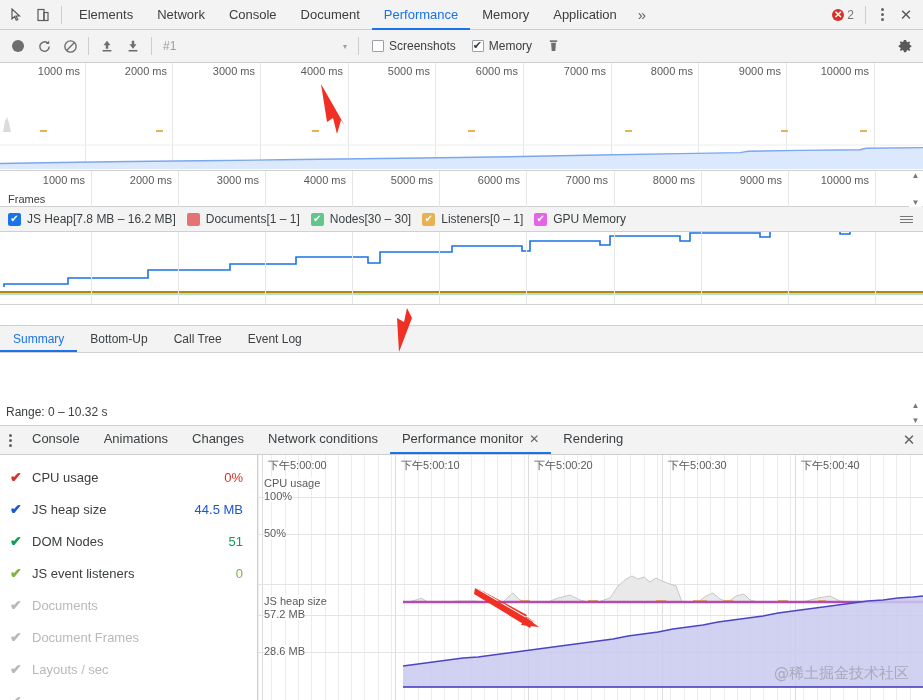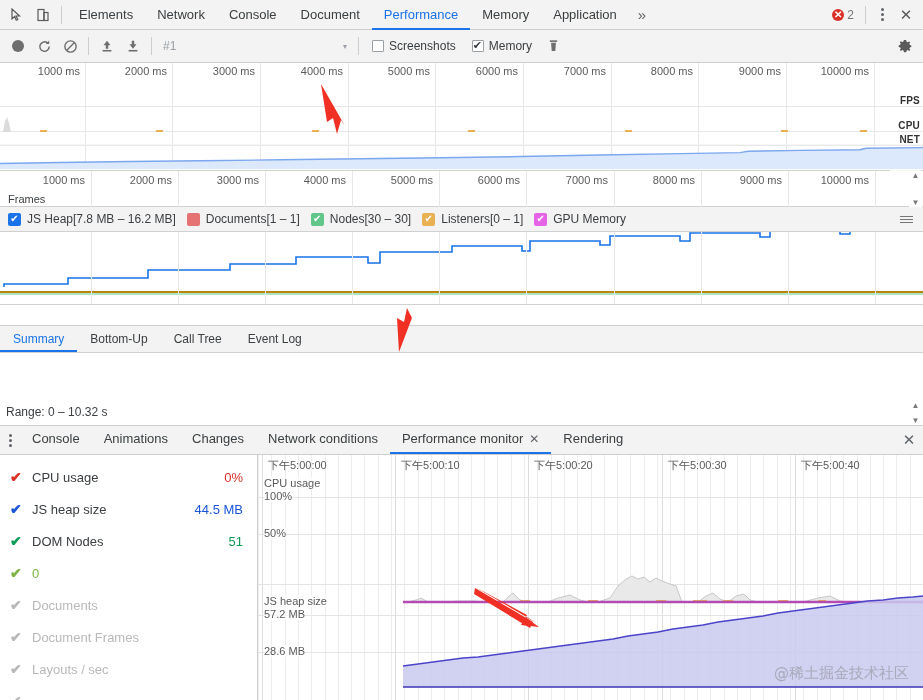--- a/index.html
+++ b/index.html
@@ -318,35 +318,20 @@
         <div class="tlabel" style="left: 523px;">6000 ms</div>
         <div class="tick" style="left: 611px;"></div>
         <div class="tlabel" style="left: 611px;">7000 ms</div>
         <div class="tick" style="left: 698px;"></div>
         <div class="tlabel" style="left: 698px;">8000 ms</div>
         <div class="tick" style="left: 786px;"></div>
         <div class="tlabel" style="left: 786px;">9000 ms</div>
         <div class="tick" style="left: 874px;"></div>
         <div class="tlabel" style="left: 874px;">10000 ms</div>
       </div>
-    <div class="ov-rows">
-      <div class="ov-row" style="height:22px;">
-        <span class="rlabel">FPS</span>
-      </div>
-      <div class="ov-row" style="height:25px;">
-        <span class="rlabel">CPU</span>
-      </div>
-      <div class="ov-row" style="height:14px;">
-        <span class="rlabel">NET</span>
-      </div>
-      <div class="ov-row" style="height:25px;border-bottom:none;">
-        <span class="rlabel">HEAP</span>
-        <span class="heaplabel">7.8 MB – 16.2 MB</span>
-      </div>
-    </div>
     <svg width="923" height="86" viewBox="0 0 923 86" style="position:absolute;left:0;top:22px;pointer-events:none;">
 
       <path d="M0 47 L3 47 L5 36 L7 32 L9 38 L11 47 L923 47" fill="#d7d7d7" stroke="none" opacity="0.9"></path>
 
       <g fill="#e8b252">
         <rect x="40" y="45" width="7" height="2"></rect>
           <rect x="156" y="45" width="7" height="2"></rect>
         <rect x="312" y="45" width="7" height="2"></rect>
           <rect x="468" y="45" width="7" height="2"></rect>
         <rect x="625" y="45" width="7" height="2"></rect>
@@ -490,20 +475,21 @@
           <span class="nm">JS heap size</span>
           <span class="val" style="color: rgb(26, 86, 214);">44.5 MB</span>
         </div>
         <div class="pm-item">
           <span class="tick-m" style="color: rgb(15, 157, 88);">✔</span>
           <span class="nm">DOM Nodes</span>
           <span class="val" style="color: rgb(15, 157, 88); margin-left: 9px;">51</span>
         </div>
         <div class="pm-item">
           <span class="tick-m" style="color: rgb(124, 179, 66);">✔</span>
+          <span class="nm">JS event listeners</span>
           <span class="val" style="color: rgb(124, 179, 66);">0</span>
         </div>
         <div class="pm-item off">
           <span class="tick-m" style="color: rgb(185, 185, 185);">✔</span>
           <span class="nm">Documents</span>
           <span class="val" style="color: rgb(185, 185, 185);"></span>
         </div>
         <div class="pm-item off">
           <span class="tick-m" style="color: rgb(185, 185, 185);">✔</span>
           <span class="nm">Document Frames</span>

